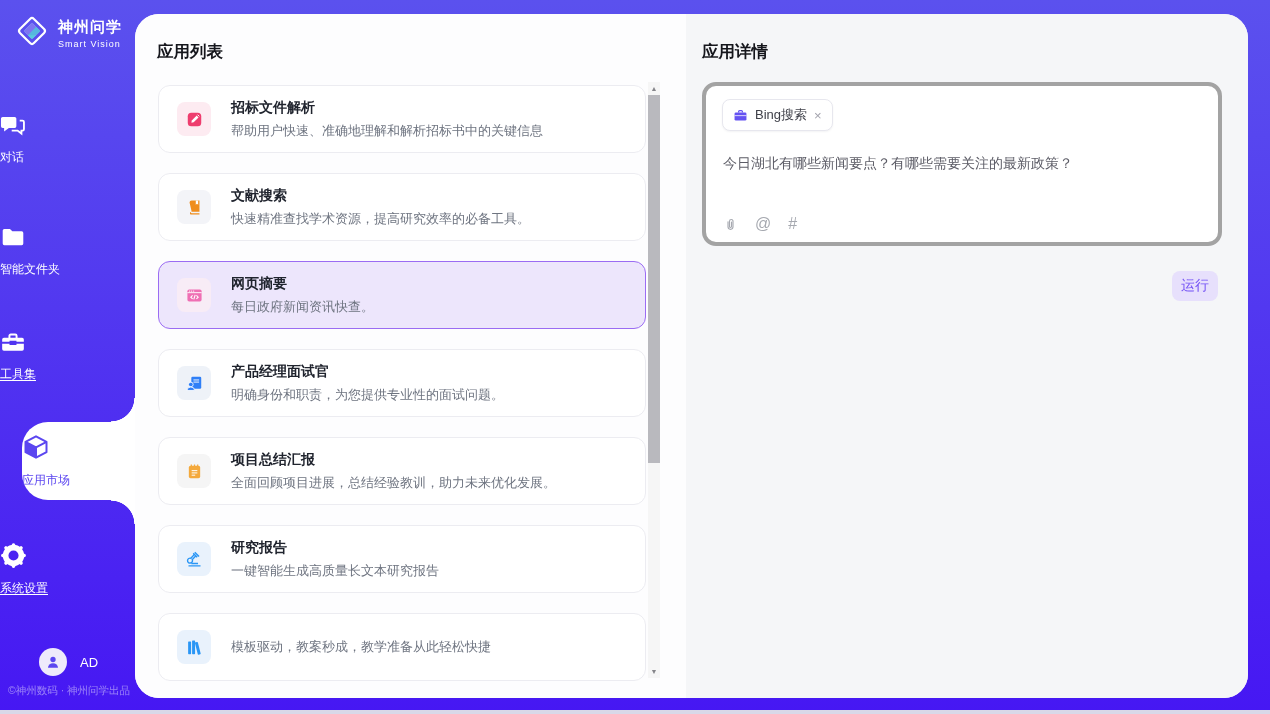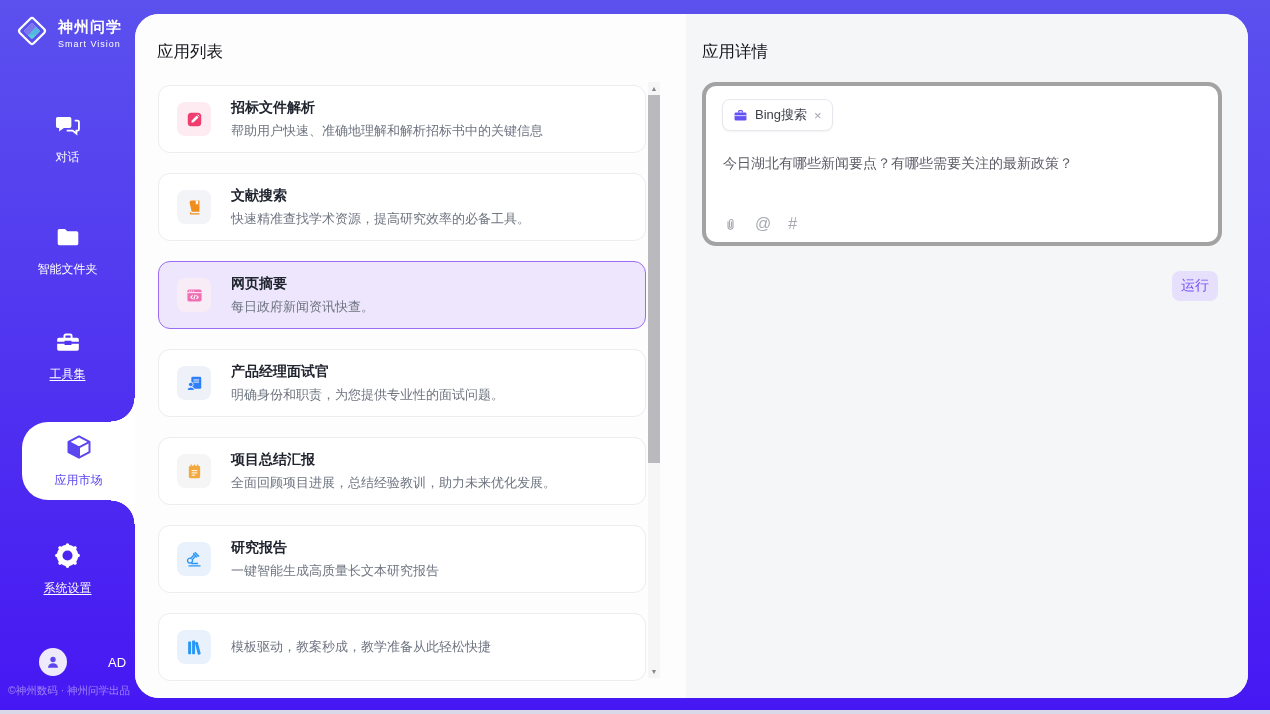--- a/index.html
+++ b/index.html
@@ -9,34 +9,34 @@
     background:linear-gradient(180deg,#5b51ee 0%,#4617f3 100%);
     position:relative;
   }
   
   .bottom-strip { position:absolute; left:0; right:0; bottom:0; height:4px; background:#d9d8e8; }
   
   .sidebar { position:absolute; left:0; top:0; width:135px; height:714px; z-index:2; }
   .brand { position:absolute; left:14px; top:13px; display:flex; align-items:center; gap:8px; }
   .brand-name { color:#fff; font-size:15px; font-weight:bold; letter-spacing:1px; }
   .brand-sub { color:#fff; font-size:9px; letter-spacing:1px; margin-top:2px; }
-  .nav-item { position:absolute; left:0; width:135px; display:flex; flex-direction:column; align-items:center; gap:7px; color:#fff; cursor:pointer; }
+  .nav-item { position:absolute; left:0; width:135px; display:flex; flex-direction:column; gap:7px; color:#fff; cursor:pointer; }
   .nav-label { font-size:12px; }
   .nav-label.u { text-decoration:underline; text-underline-offset:2px; }
   .nav-item.active { left:22px; width:113px; height:78px; background:#fff; border-radius:26px 0 0 26px; justify-content:center; color:#5b46f0; }
   .fillet { position:absolute; left:111px; width:24px; height:24px; z-index:3; }
   .fillet.top { background:radial-gradient(circle 24px at 0 0, rgba(0,0,0,0) 0 23px, #fff 23.6px); }
   .fillet.bottom { background:radial-gradient(circle 24px at 0 100%, rgba(0,0,0,0) 0 23px, #fff 23.6px); }
   .user-row { position:absolute; left:39px; top:648px; display:flex; align-items:center; gap:13px; cursor:pointer; }
   .avatar { width:28px; height:28px; border-radius:50%; background:#eeeafb; display:flex; align-items:center; justify-content:center; }
-  .user-name { color:#fff; font-size:13px;margin-left:28px; }
+  .user-name { color:#fff; font-size:13px; }
   .sidebar-footer { position:absolute; left:8px; bottom:16px; width:127px; color:rgba(255,255,255,.45); font-size:10.5px; white-space:nowrap; }
   
   .content { position:absolute; left:135px; top:14px; width:1113px; height:684px; background:#fff; border-radius:24px; overflow:hidden; z-index:1; }
-  .panel-title { font-size:16.5px; font-weight:normal; color:#15161c; }
+  .panel-title { font-size:16.5px; font-weight:bold; color:#15161c; }
   
   .list-panel { position:absolute; left:0; top:0; width:551px; height:100%; background:#fdfdfe; }
   .list-panel .panel-title { position:absolute; left:22px; top:27px; }
   .app-list { position:absolute; left:23px; top:71px; width:488px; bottom:0; overflow:hidden; }
   .app-card { width:488px; height:68px; background:#fff; border:1px solid #ececf1; border-radius:12px; margin-bottom:20px; display:flex; align-items:center; padding-left:18px; cursor:pointer; }
   .app-card.selected { background:#ede6fc; border-color:#9b6cf3; }
   .app-tile { width:34px; height:34px; border-radius:8px; display:flex; align-items:center; justify-content:center; flex:none; }
   .app-tile svg { width:17px; height:17px; }
   .app-text { margin-left:20px; min-width:0; }
   .app-title { font-size:14px; font-weight:bold; color:#20242e; margin-bottom:5px; }

